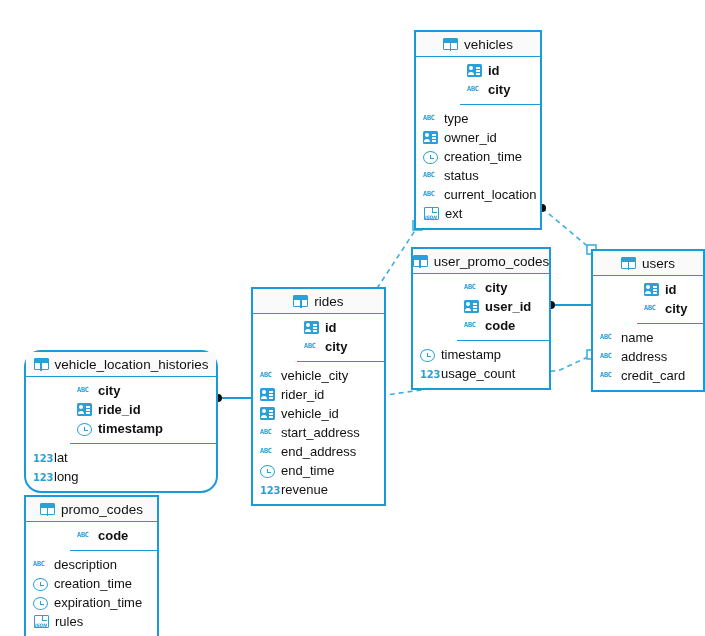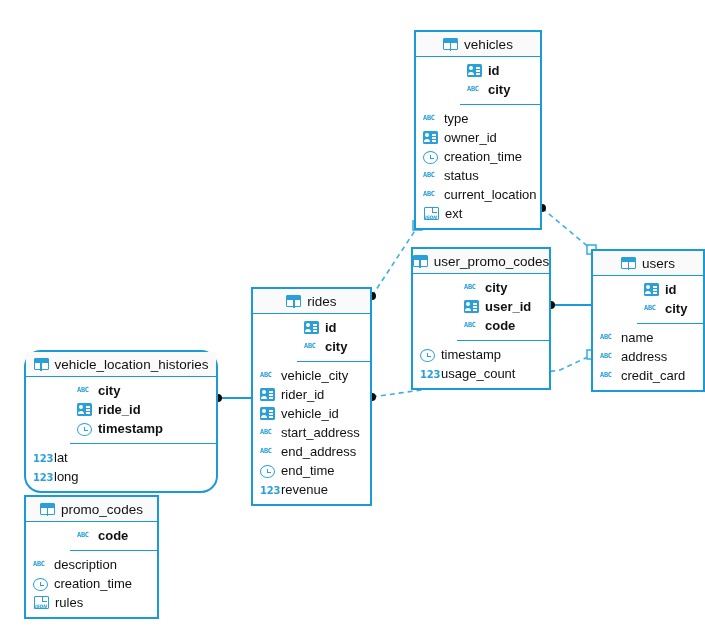--- a/index.html
+++ b/index.html
@@ -180,21 +180,21 @@
         <div class="row">
           <span class="ico ico-abc">ABC</span>
           <span class="fname">address</span>
         </div>
         <div class="row">
           <span class="ico ico-abc">ABC</span>
           <span class="fname">credit_card</span>
         </div>
       </div>
     </div>
-    <div class="table" style="left: 251px; top: 287px; width: 121px;">
+    <div class="table" style="left: 251px; top: 287px; width: 135px;">
       <div class="tbl-header">
         <span class="ico ico-table"></span>
         <span class="tbl-title">rides</span>
       </div>
       <div class="sect pk">
         <div class="row">
           <span class="ico ico-key">
             <i></i>
           </span>
           <span class="fname">id</span>
@@ -285,20 +285,24 @@
       <div class="sect">
         <div class="row">
           <span class="ico ico-abc">ABC</span>
           <span class="fname">description</span>
         </div>
         <div class="row">
           <span class="ico ico-clock"></span>
           <span class="fname">creation_time</span>
         </div>
         <div class="row">
+          <span class="ico ico-clock"></span>
+          <span class="fname">expiration_time</span>
+        </div>
+        <div class="row">
           <span class="ico ico-json">
             <i>JSON</i>
           </span>
           <span class="fname">rules</span>
         </div>
       </div>
     </div>
   </div>
 
 </body></html>

